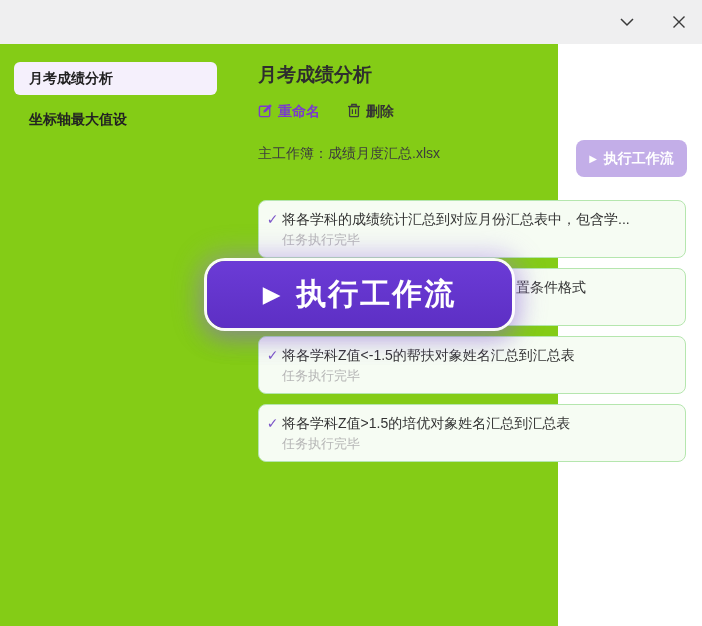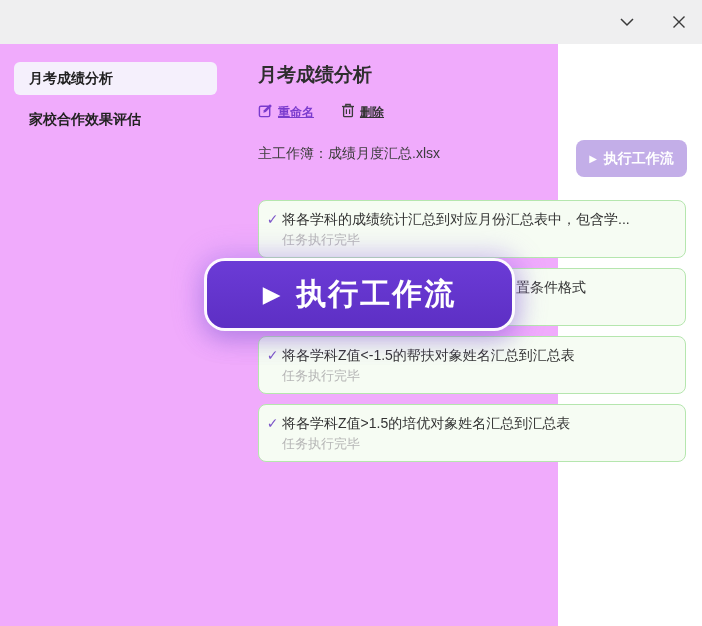--- a/index.html
+++ b/index.html
@@ -1,21 +1,21 @@
 <!DOCTYPE html>
 <html><head>
 <meta charset="utf-8">
 <style>
   * { margin:0; padding:0; box-sizing:border-box; }
   html,body { width:702px; height:626px; }
   body {
     font-family:"Liberation Sans","DejaVu Sans",sans-serif;
     background:#ffffff; overflow:hidden; position:relative;
   }
-  .stage { position:relative; width:558px; height:626px; background:#f0abfc; }
+  .stage { position:relative; width:558px; height:626px; background:#84cc16; }
 
   
   .topbar {
     position:absolute; left:0; top:0; width:702px; height:44px;
     background:#efeff0; display:flex; align-items:center; justify-content:flex-end;
     padding-right:10px; gap:26px;
   }
   .winbtn { width:26px; height:26px; display:flex; align-items:center; justify-content:center; cursor:pointer; }
   .winbtn svg { display:block; }
 
@@ -25,21 +25,21 @@
     height:33px; line-height:33px; padding-left:15px; margin-bottom:8px;
     font-size:14px; font-weight:700; color:#222; border-radius:6px;
     white-space:nowrap; cursor:pointer;
   }
   .side-item.active { background:#f5f0fc; }
 
   
   .main { position:absolute; left:258px; top:62px; width:430px; }
   .page-title { font-size:19px; font-weight:700; color:#2e2e2e; }
   .actions { display:flex; align-items:center; gap:27px; margin-top:15px; }
-  .act { display:flex; align-items:flex-end; gap:5px; font-size:12px; font-weight:700; cursor:pointer;text-decoration:underline; }
+  .act { display:flex; align-items:flex-end; gap:5px; font-size:14px; font-weight:700; cursor:pointer; }
   .act.rename { color:#7a3bcd; }
   .act.delete { color:#333; }
   .meta1 { margin-top:24px; font-size:14px; color:#3d3d3d; }
   .meta2 { margin-top:6px; font-size:15px; color:#3d3d3d; }
 
   .run-btn-small {
     position:absolute; left:576px; top:140px; width:111px; height:37px;
     background:#c3aee8; border-radius:8px; color:#ffffff;
     display:flex; align-items:center; justify-content:center; gap:7px;
     font-size:14px; font-weight:700; cursor:pointer;
@@ -99,21 +99,21 @@
       <span>
         <svg width="22" height="22" viewBox="0 0 22 22" fill="none">
           <path d="M5.5 5.5 L16.5 16.5 M16.5 5.5 L5.5 16.5" stroke="#3a3a3a" stroke-width="1.4"></path>
         </svg>
       </span>
     </div>
   </div>
 
   <div class="sidebar">
     <div class="side-item active">月考成绩分析</div>
-    <div class="side-item">家校合作效果评估</div>
+    <div class="side-item">坐标轴最大值设</div>
   </div>
 
   <div class="main">
     <div class="page-title">月考成绩分析</div>
 
     <div class="actions">
       <div class="act rename">
         <span>
           <svg width="15" height="15" viewBox="0 0 16 16" fill="none">
             <rect x="1.5" y="3.5" width="11" height="11" rx="1.5" stroke="#7a3bcd" stroke-width="1.5" fill="none"></rect>

